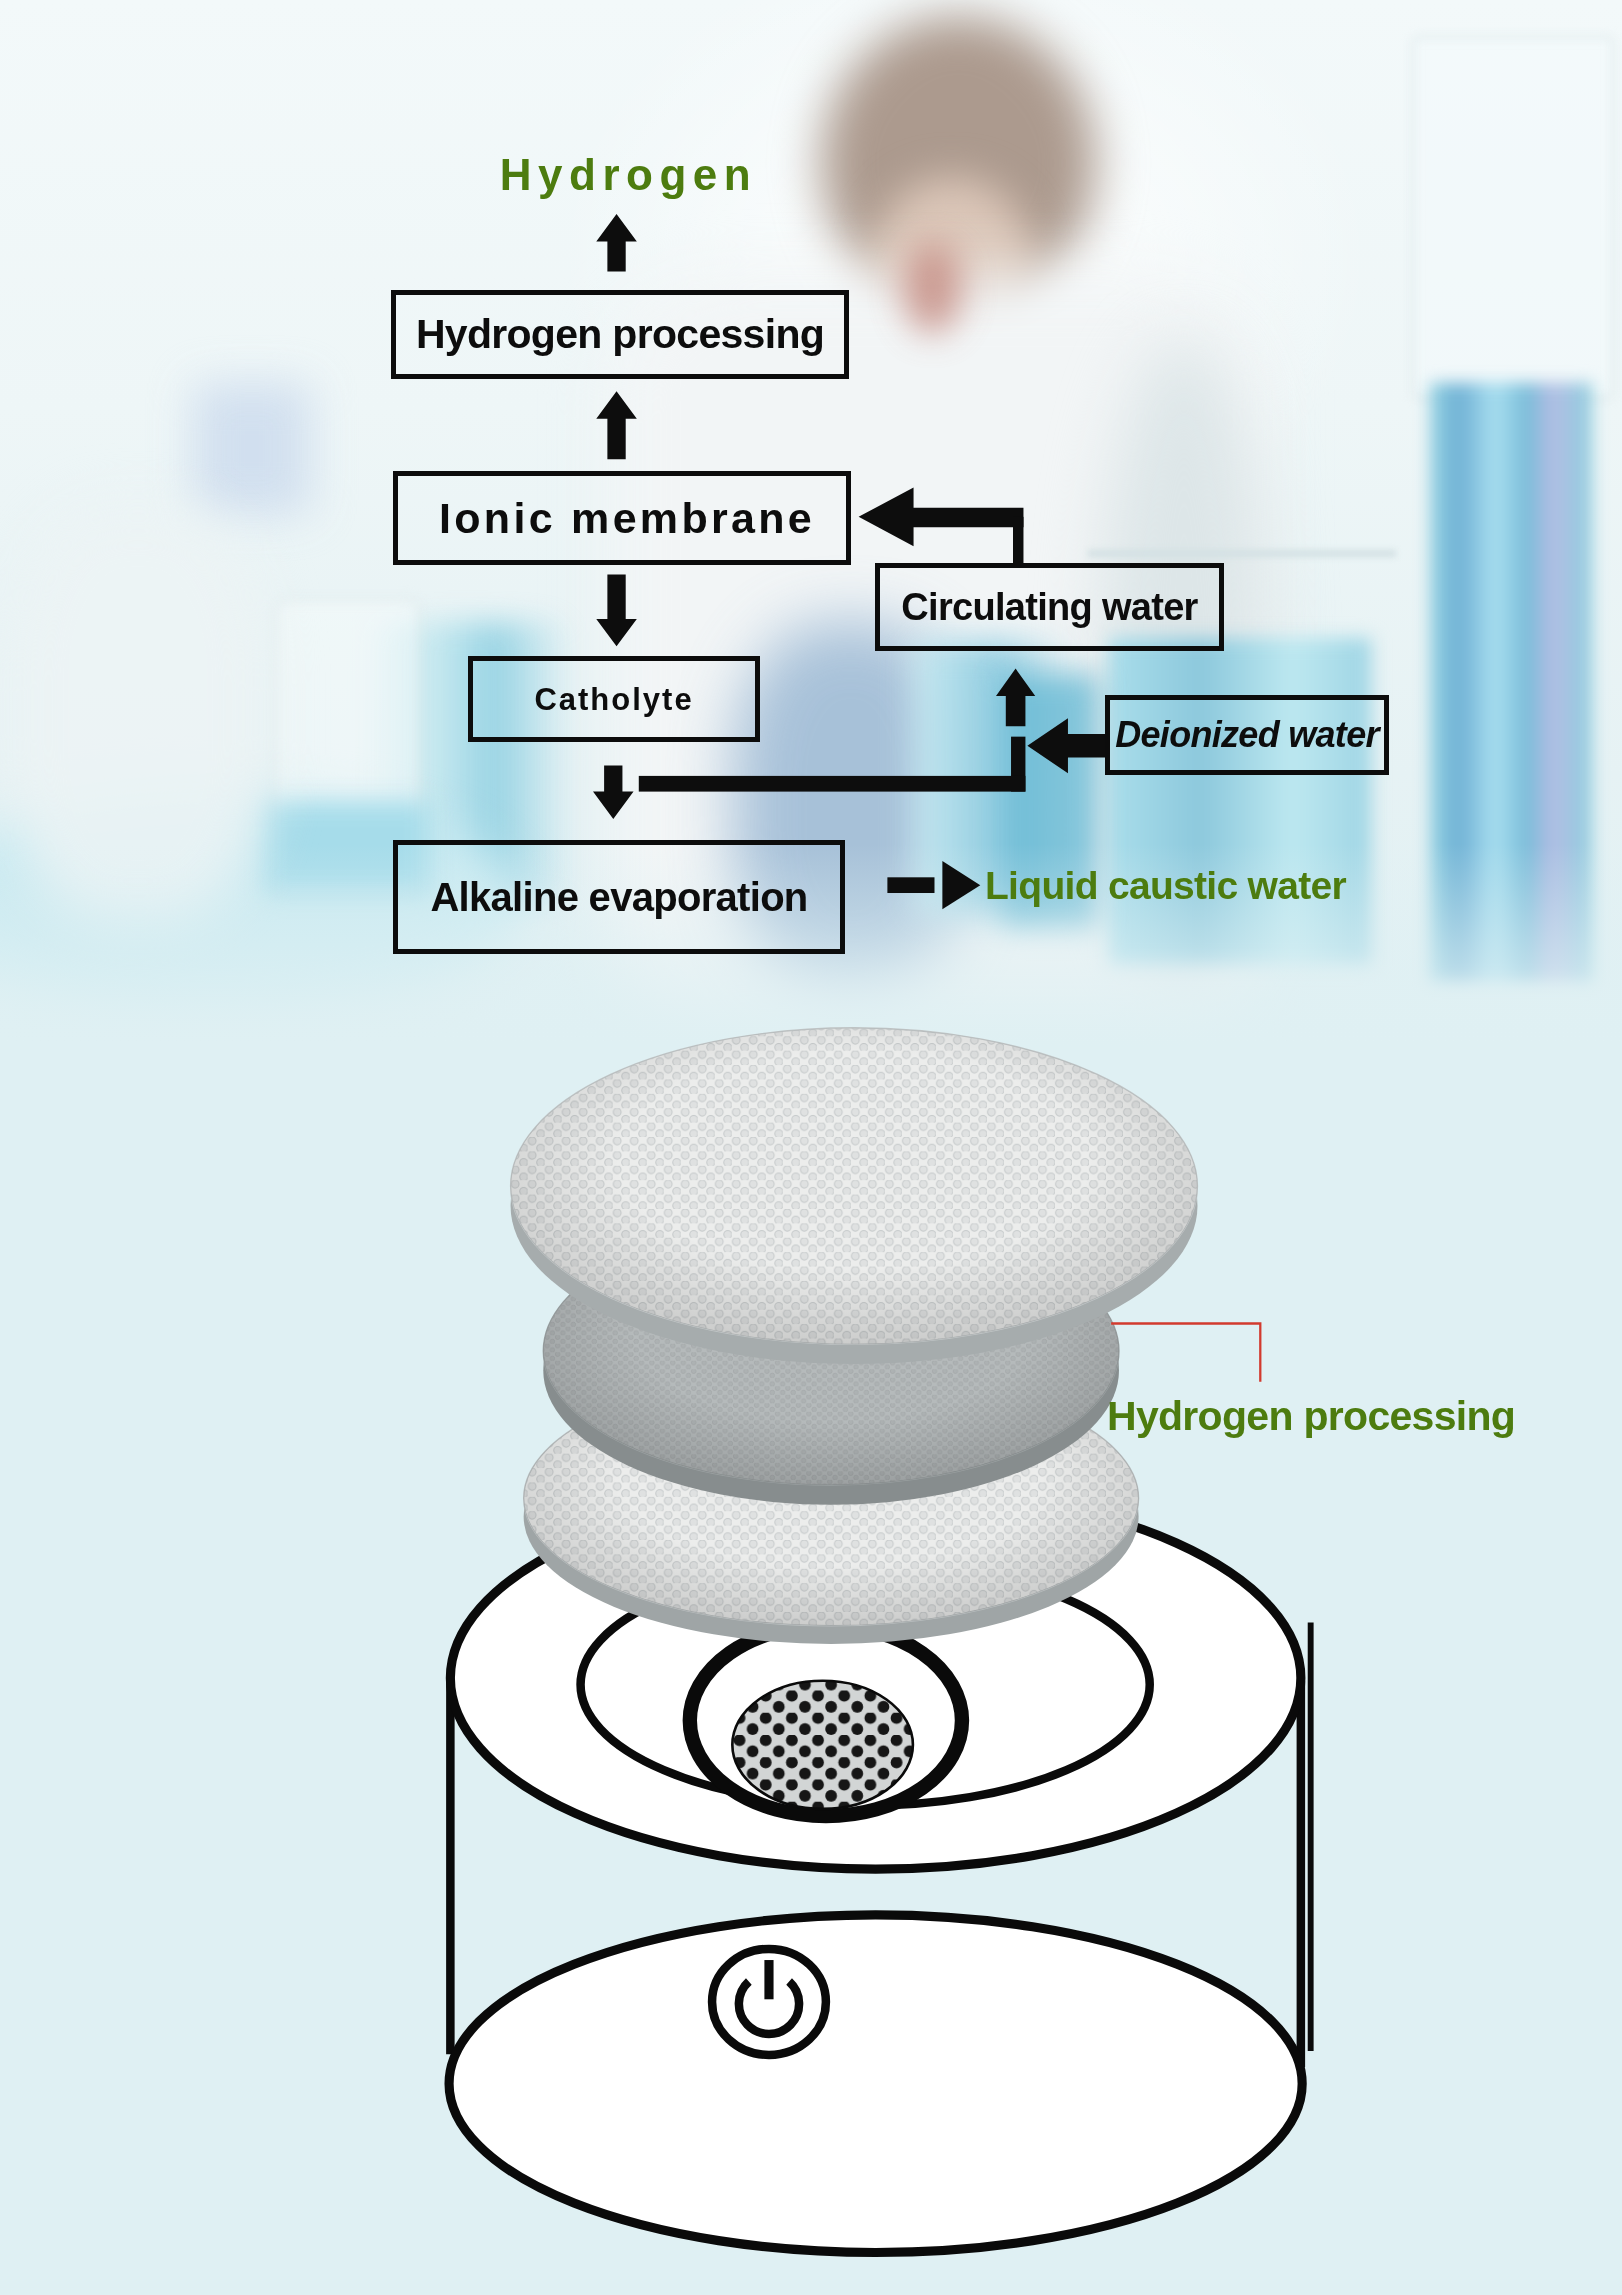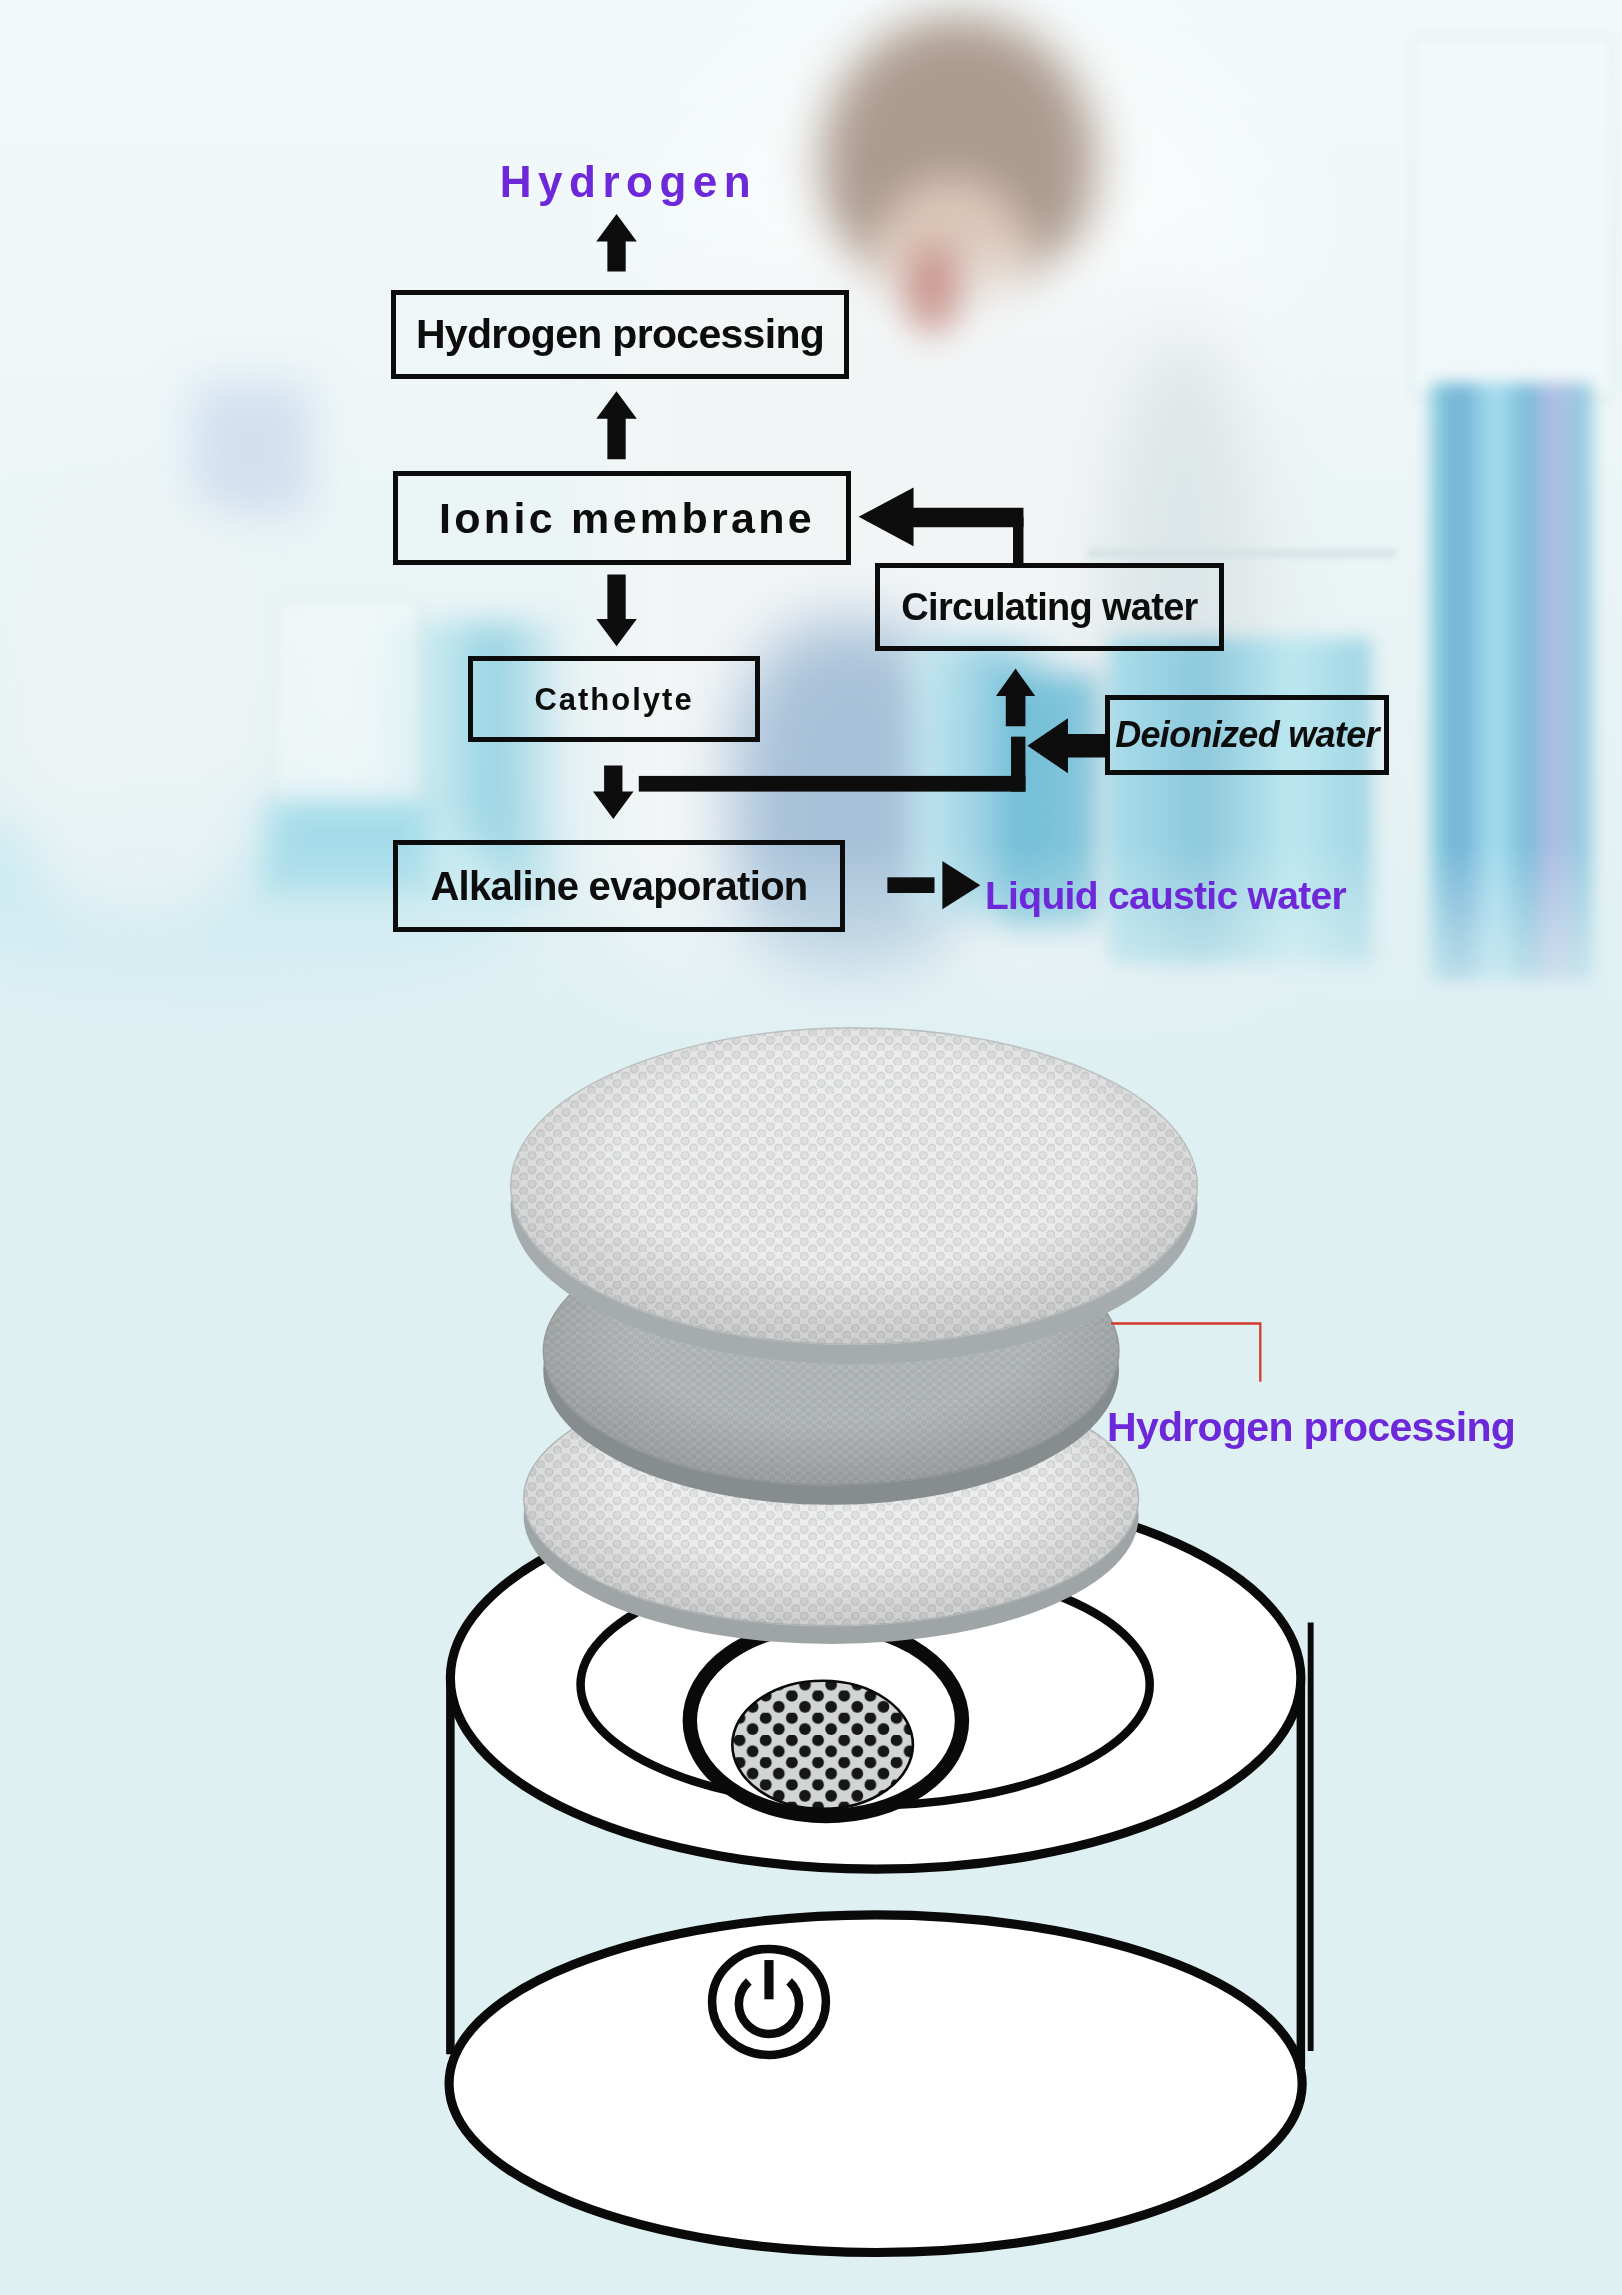--- a/index.html
+++ b/index.html
@@ -14,22 +14,22 @@
   #photo .blob{position:absolute;}
   .fade{left:0;top:844px;width:1623px;height:229px;
         background:linear-gradient(180deg,rgba(223,240,243,0) 0%,#dff0f3 88%);}
   
   .box{
     position:absolute;box-sizing:border-box;border:5.9px solid #0c0c0c;
     display:flex;align-items:center;justify-content:center;
     color:#0d0d0d;font-weight:700;white-space:nowrap;line-height:1;
   }
   .lbl{
-    position:absolute;display:flex;align-items:flex-end;
-    color:#6d28d9;font-weight:700;white-space:nowrap;line-height:1;
+    position:absolute;display:flex;align-items:center;
+    color:#4d7c0f;font-weight:700;white-space:nowrap;line-height:1;
   }
   #svgart{left:0;top:0;}
 </style>
 </head>
 <body>
 
 <div id="photo" class="abs">
   <div class="blob" style="left:0;top:0;width:1623px;height:1073px;
               background:linear-gradient(180deg,#f3f9fa 0%,#eef6f7 38%,#e6f2f4 72%,#dff0f3 100%);"></div>
   <div class="blob" style="left:556px;top:-65px;width:818px;height:641px;border-radius:50%;
@@ -178,21 +178,21 @@
 </div>
 
 <div class="box" style="left:875px;top:563px;width:349px;height:88px;font-size:38px;letter-spacing:-0.7px;">
   <span>Circulating water</span>
 </div>
 
 <div class="box" style="left:1105px;top:695px;width:284px;height:80px;font-size:36px;letter-spacing:-0.7px;font-style:italic;">
   <span>Deionized water</span>
 </div>
 
-<div class="box" style="left:393px;top:840px;width:452px;height:92px;font-size:40px;letter-spacing:-0.7px;">
+<div class="box" style="left:393px;top:840px;width:452px;height:114px;font-size:40px;letter-spacing:-0.7px;">
   <span>Alkaline evaporation</span>
 </div>
 
 <div class="lbl" style="left:985px;top:856px;width:393px;height:59px;font-size:39px;letter-spacing:-0.7px;">
   <span>Liquid caustic water</span>
 </div>
 
 <div class="lbl" style="left:1107px;top:1385px;width:458px;height:63px;font-size:41px;letter-spacing:-0.7px;">
   <span>Hydrogen processing</span>
 </div>

